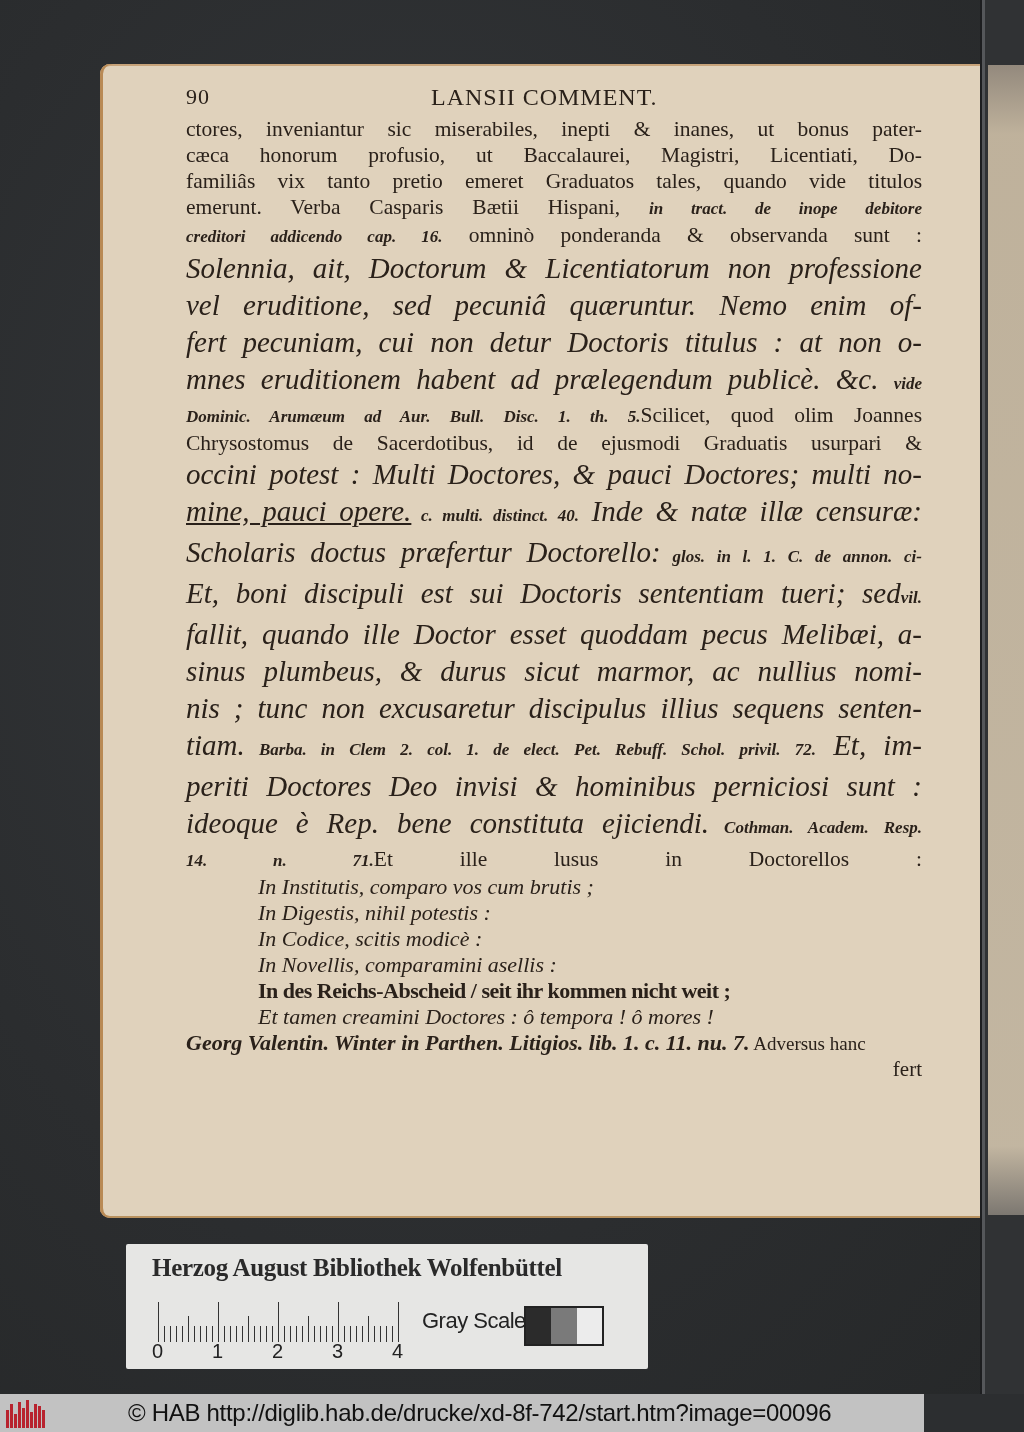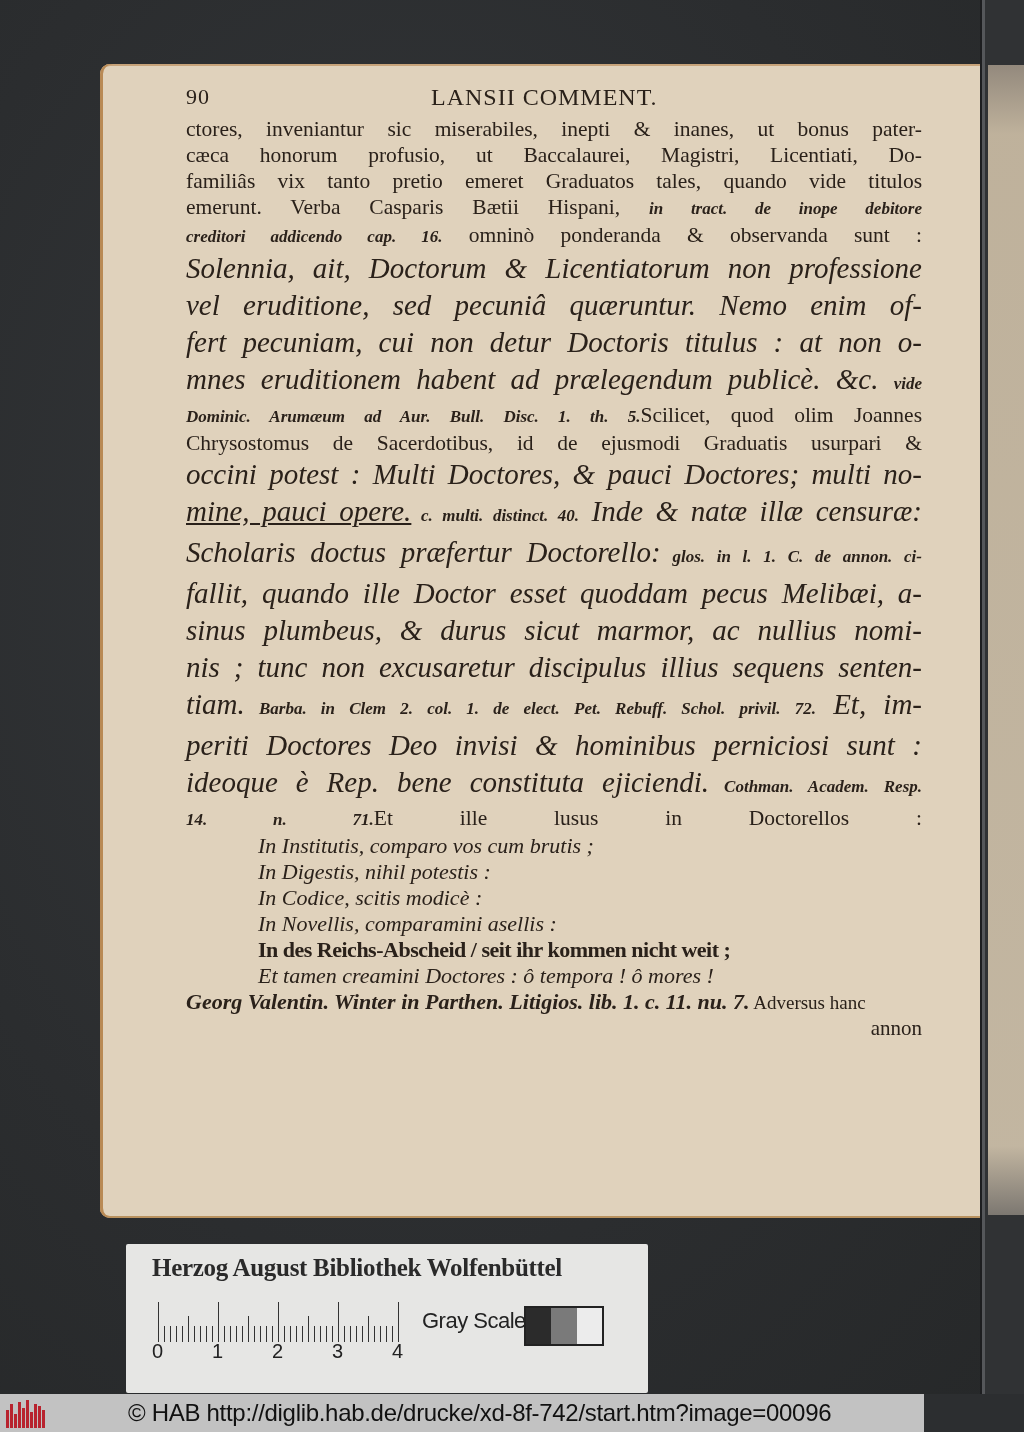--- a/index.html
+++ b/index.html
@@ -53,21 +53,21 @@
       white-space: nowrap; font-style: italic; font-size: 22px; line-height: 26px;
       padding-left: 72px; text-align-last: left;
     }
     .verse.fraktur { font-style: normal; font-weight: bold; font-size: 22px; letter-spacing: -0.5px; }
     .catchword { text-align: right; font-size: 21px; line-height: 24px; }
     .sig-line { font-size: 19px; line-height: 26px; white-space: nowrap; }
     .sig-line .it { font-style: italic; font-weight: bold; font-size: 22px; }
 
     
     .scale-card {
-      position: absolute; left: 126px; top: 1244px; width: 522px; height: 149px;
+      position: absolute; left: 126px; top: 1244px; width: 522px; height: 125px;
       background: #e6e6e4;
       border-radius: 2px;
     }
     .scale-title {
       position: absolute; left: 26px; top: 10px; font-size: 25px; font-weight: bold;
       color: #2a2a2a; font-family: "Liberation Serif", serif; letter-spacing: -0.3px;
     }
     .ruler { position: absolute; left: 32px; top: 58px; width: 240px; height: 40px; }
     .tick { position: absolute; bottom: 0; width: 1px; background: #333; }
     .ruler-nums { position: absolute; left: 24px; top: 96px; width: 270px; height: 24px; }
@@ -122,40 +122,41 @@
         <div class="line mid"><span class="it">creditori addicendo cap. 16.</span><span> omninò ponderanda &amp; observanda sunt :</span></div>
         <div class="line big"><span style="font-style: italic;">Solennia, ait, Doctorum &amp; Licentiatorum non professione</span></div>
         <div class="line big"><span style="font-style: italic;">vel eruditione, sed pecuniâ quæruntur.    Nemo enim of-</span></div>
         <div class="line big"><span style="font-style: italic;">fert pecuniam, cui non detur Doctoris titulus :  at non o-</span></div>
         <div class="line big"><span style="font-style: italic;">mnes eruditionem habent ad prælegendum publicè.</span><span> &amp;c. </span><span class="it">vide</span></div>
         <div class="line mid"><span class="it">Dominic. Arumæum ad Aur. Bull. Disc. 1. th. 5.</span><span>Scilicet, quod olim Joannes</span></div>
         <div class="line">Chrysostomus de Sacerdotibus, id de ejusmodi Graduatis usurpari &amp;</div>
         <div class="line big"><span>occini potest : </span><span style="font-style: italic;">Multi Doctores, &amp; pauci Doctores; multi no-</span></div>
         <div class="line big"><span style="font-style: italic; text-decoration: underline;">mine, pauci opere.</span><span class="it"> c. multi. distinct. 40.</span><span> Inde &amp; natæ illæ censuræ:</span></div>
         <div class="line big"><span style="font-style: italic;">Scholaris doctus præfertur Doctorello:</span><span class="it"> glos. in l. 1. C. de annon. ci-</span></div>
+        <div class="line big"><span style="font-style: italic;"> Et, boni discipuli est sui Doctoris sententiam tueri; sed</span><span class="it">vil.</span></div>
         <div class="line big"><span style="font-style: italic;">fallit, quando ille Doctor esset quoddam pecus Melibæi, a-</span></div>
         <div class="line big"><span style="font-style: italic;">sinus plumbeus, &amp; durus sicut marmor, ac nullius nomi-</span></div>
         <div class="line big"><span style="font-style: italic;">nis ; tunc non excusaretur discipulus illius sequens senten-</span></div>
         <div class="line big"><span style="font-style: italic;">tiam.</span><span class="it"> Barba. in Clem 2. col. 1. de elect. Pet. Rebuff. Schol. privil. 72.</span><span style="font-style: italic;"> Et, im-</span></div>
         <div class="line big"><span style="font-style: italic;">periti Doctores Deo invisi &amp; hominibus perniciosi sunt :</span></div>
         <div class="line big"><span style="font-style: italic;">ideoque è Rep. bene constituta ejiciendi.</span><span class="it"> Cothman. Academ. Resp.</span></div>
         <div class="line mid"><span class="it">14. n. 71.</span><span>Et ille lusus in Doctorellos :</span></div>
       </div>
     <div id="verse-lines">
         <div class="verse">In Institutis, comparo vos cum brutis ;</div>
         <div class="verse">In Digestis, nihil potestis :</div>
         <div class="verse">In Codice, scitis modicè :</div>
         <div class="verse">In Novellis, comparamini asellis :</div>
         <div class="verse fraktur">In des Reichs-Abscheid / seit ihr kommen nicht weit ;</div>
         <div class="verse">Et tamen creamini Doctores : ô tempora ! ô mores ! </div>
       </div>
     <div class="sig-line">
       <span class="it">Georg Valentin. Winter in Parthen. Litigios. lib. 1. c. 11. nu. 7.</span><span> Adversus hanc</span>
     </div>
-    <div class="catchword">annon</div>
+    <div class="catchword">fert</div>
   </div>
 </div>
 
 <div class="scale-card">
   <div class="scale-title">Herzog August Bibliothek Wolfenbüttel</div>
   <div class="ruler" id="ruler">
       <div class="tick" style="left: 0px; height: 40px;"></div>
       <div class="tick" style="left: 6px; height: 16px;"></div>
       <div class="tick" style="left: 12px; height: 16px;"></div>
       <div class="tick" style="left: 18px; height: 16px;"></div>

